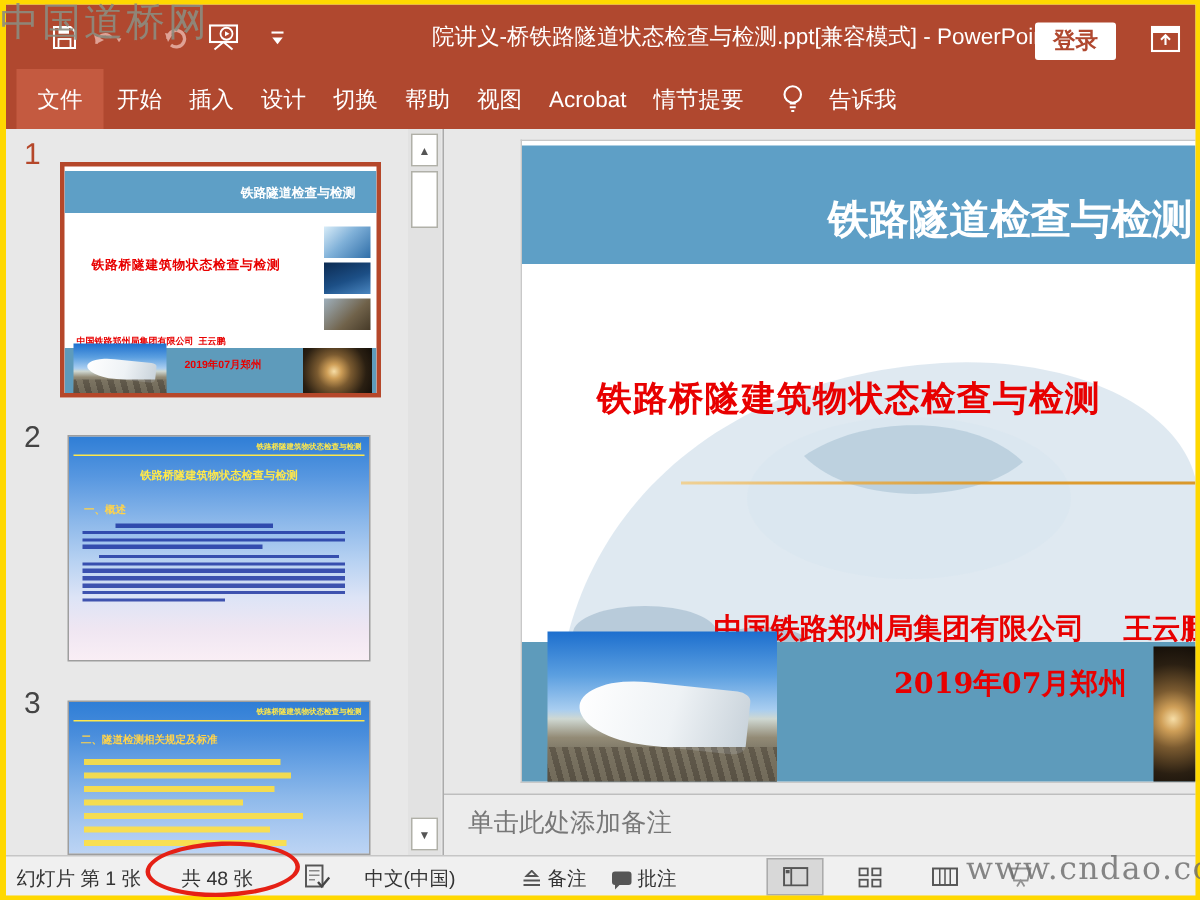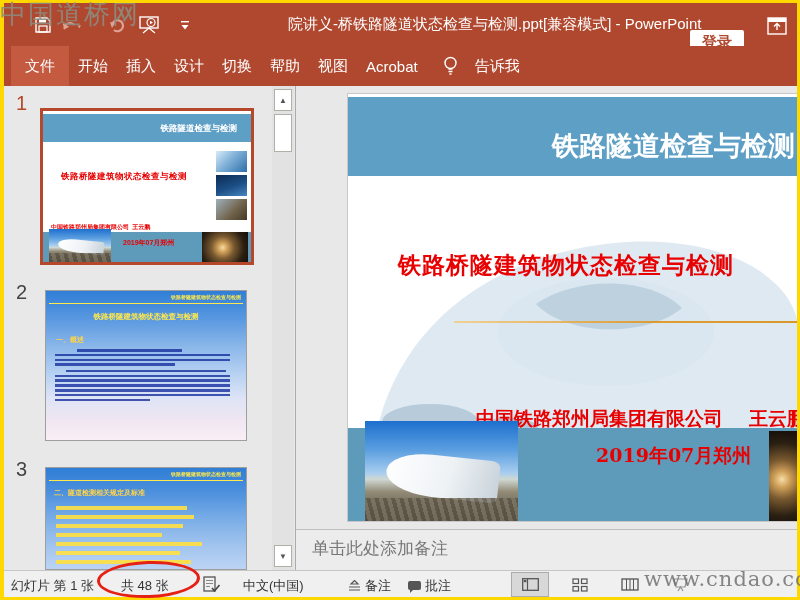--- a/index.html
+++ b/index.html
@@ -9,21 +9,21 @@
 
   
   .frame-border { position:absolute; inset:0; border:3px solid #FFD800; border-left-width:4px; z-index:90; pointer-events:none; }
 
   
   .titlebar { position:absolute; left:3px; top:3px; right:3px; height:43px; background:#B0482F; z-index:5; }
   .qat-icon { position:absolute; top:12px; width:20px; height:20px; display:flex; align-items:center; justify-content:center; }
   .qat-save { left:30px; } .qat-undo { left:58px; } .qat-redo { left:104px; }
   .qat-show { left:136px; } .qat-caret { left:172px; }
   .title-text { position:absolute; left:285px; top:12px; font-size:15px; color:#fff; white-space:nowrap; }
-  .login-btn { position:absolute; left:687px; top:27px; width:54px; height:25px; background:#fff; color:#B0482F;
+  .login-btn { position:absolute; left:687px; top:12px; width:54px; height:25px; background:#fff; color:#B0482F;
     font-size:15px; font-weight:bold; display:flex; align-items:center; justify-content:center; border-radius:2px; }
   .ribbon-display { position:absolute; left:764px; top:13px; width:20px; height:20px; }
 
   
   .ribbon { position:absolute; left:3px; top:46px; right:3px; height:40px; background:#B0482F; display:flex;
     align-items:stretch; padding-left:8px; overflow:hidden; z-index:5; }
   .rtab { color:#fff; font-size:15px; display:flex; align-items:center; padding:0 9px; white-space:nowrap; }
   .rtab-file { background:#C45A40; padding:0 14px; }
   .bulb { display:flex; align-items:center; padding:0 8px 0 16px; }
 
@@ -164,20 +164,21 @@
 
   <div class="ribbon">
     <div class="rtab rtab-file">文件</div>
     <div class="rtab">开始</div>
     <div class="rtab">插入</div>
     <div class="rtab">设计</div>
     <div class="rtab">切换</div>
     <div class="rtab">帮助</div>
     <div class="rtab">视图</div>
     <div class="rtab">Acrobat</div>
+    <div class="rtab">情节提要</div>
     <div class="bulb">
       <svg width="15" height="20" viewBox="0 0 15 20">
           <circle cx="7.5" cy="7" r="5.5" fill="none" stroke="#fff" stroke-width="1.4"></circle>
           <path d="M5.5,13 h4 M5.5,15.5 h4 M6.5,18 h2" stroke="#fff" stroke-width="1.3"></path>
         </svg>
     </div>
     <div class="rtab">告诉我</div>
   </div>
 
   <div class="thumb-panel">

